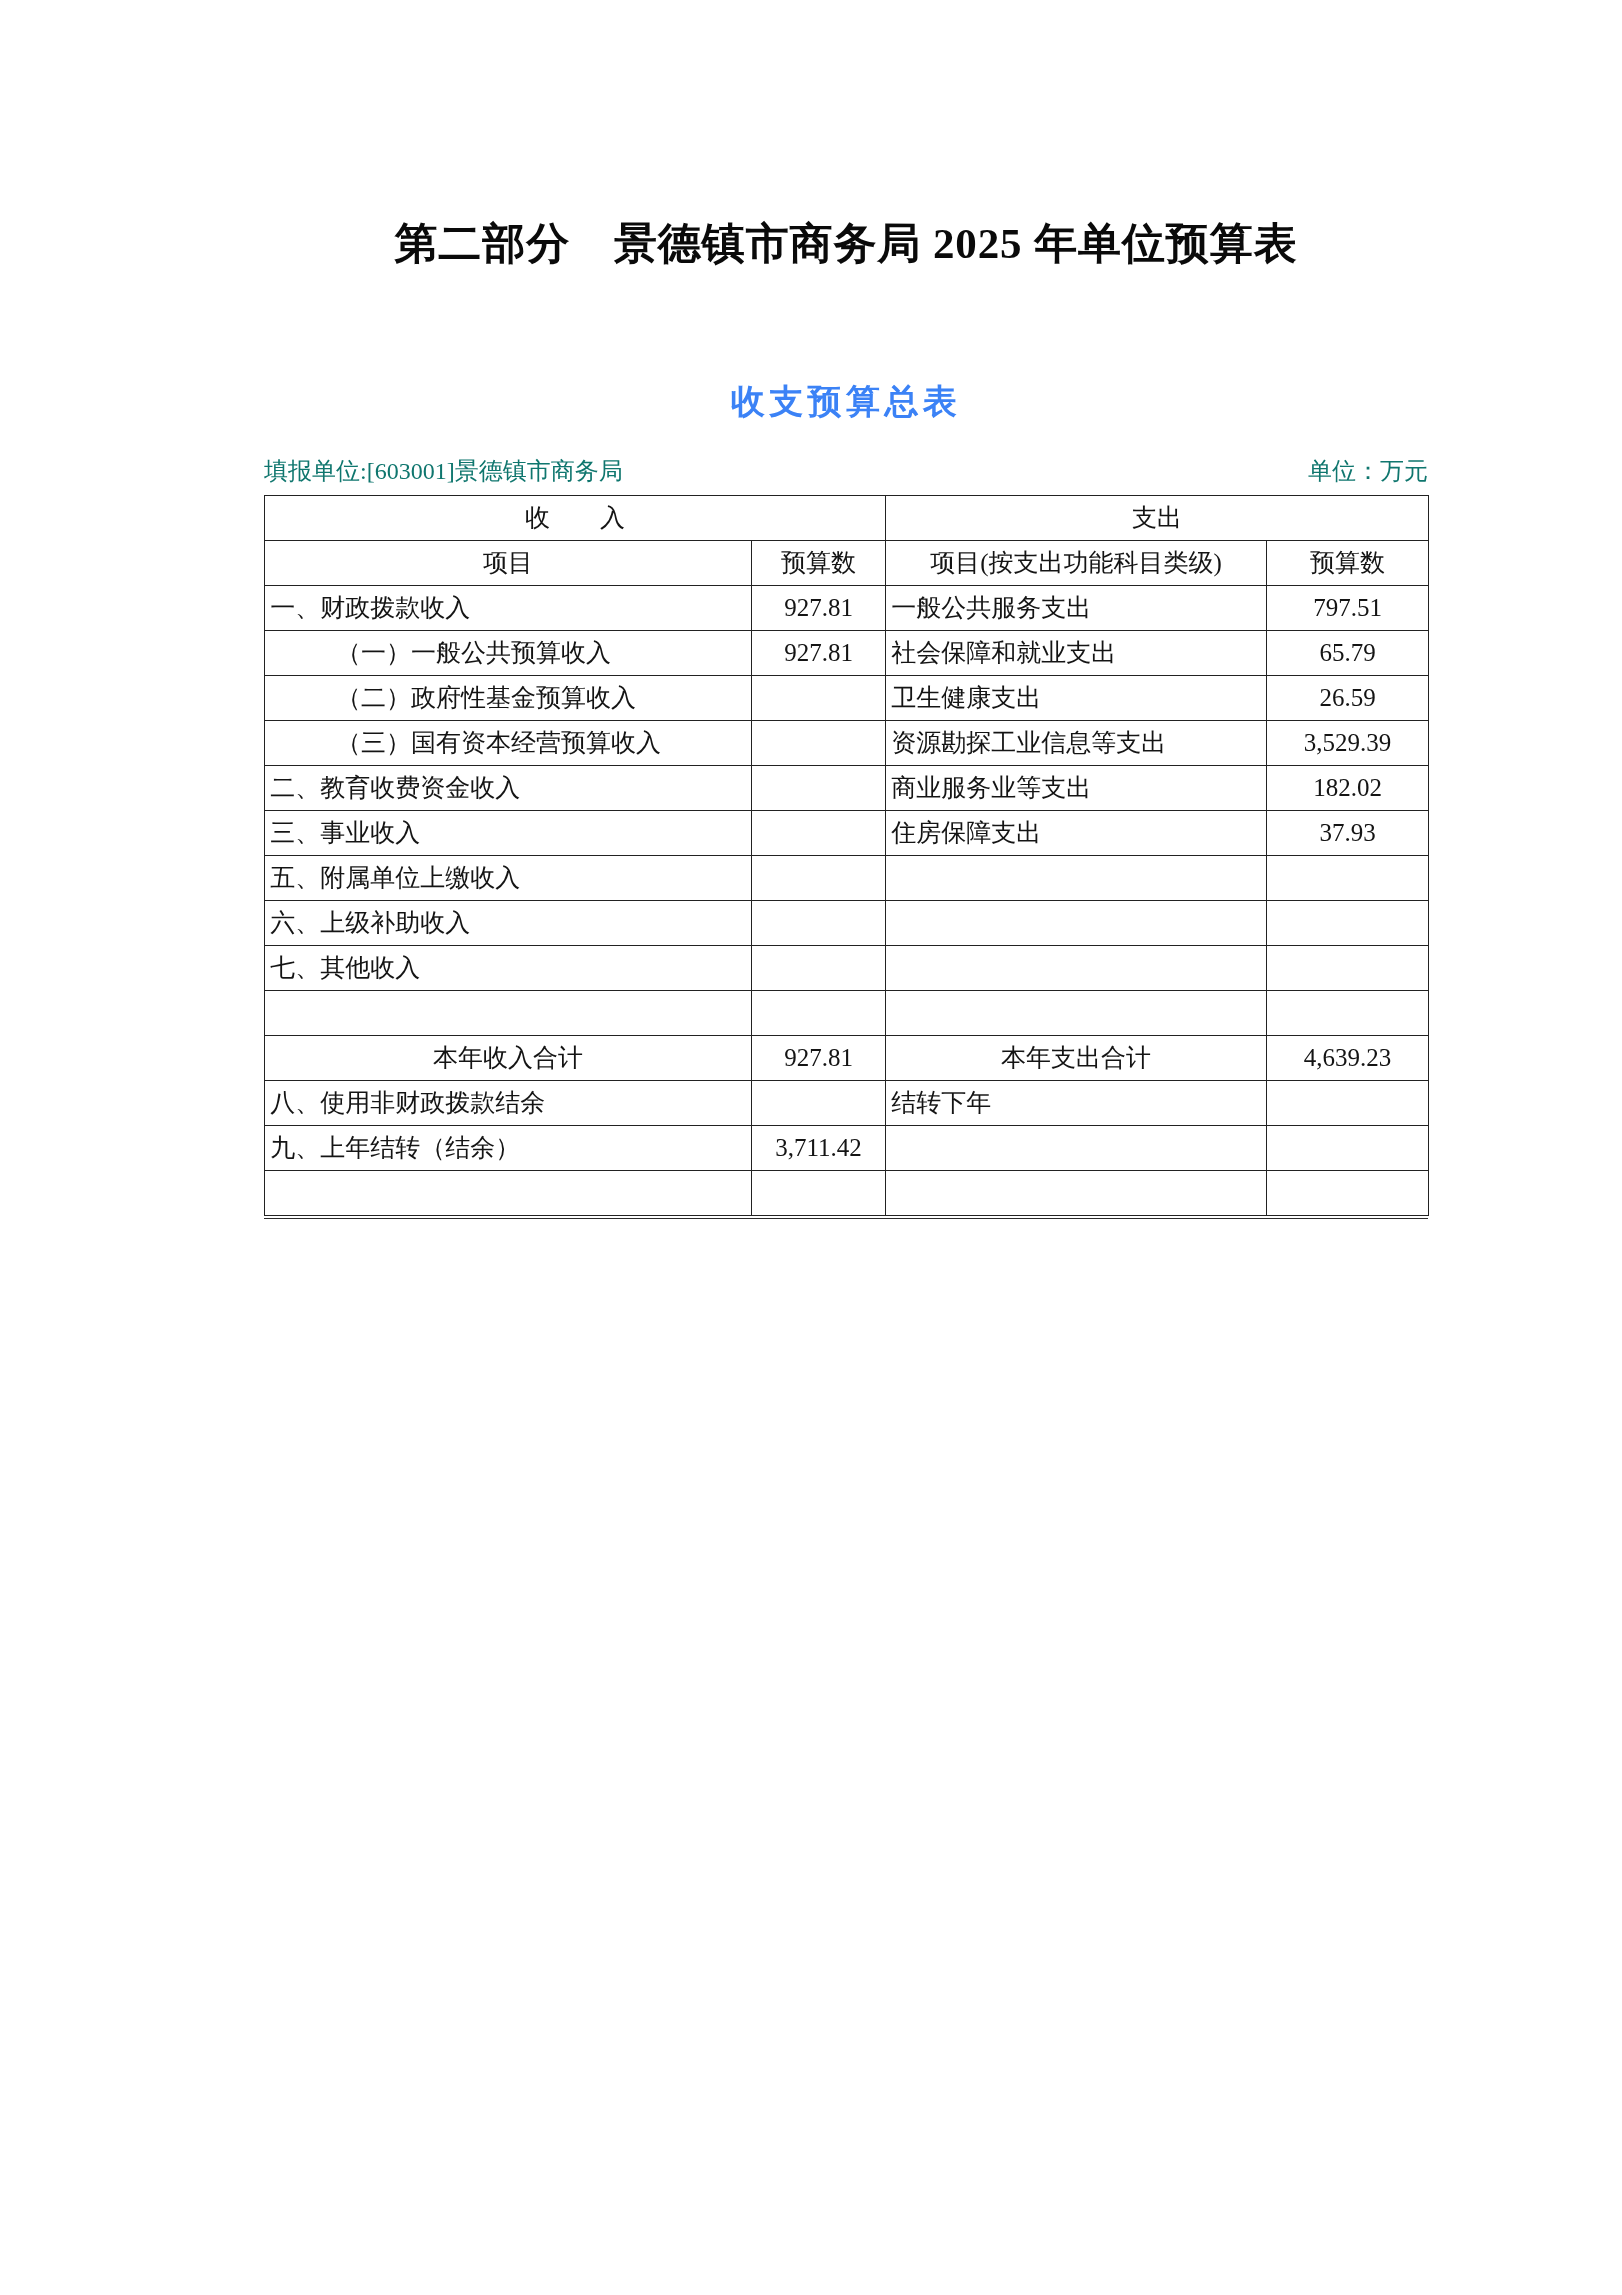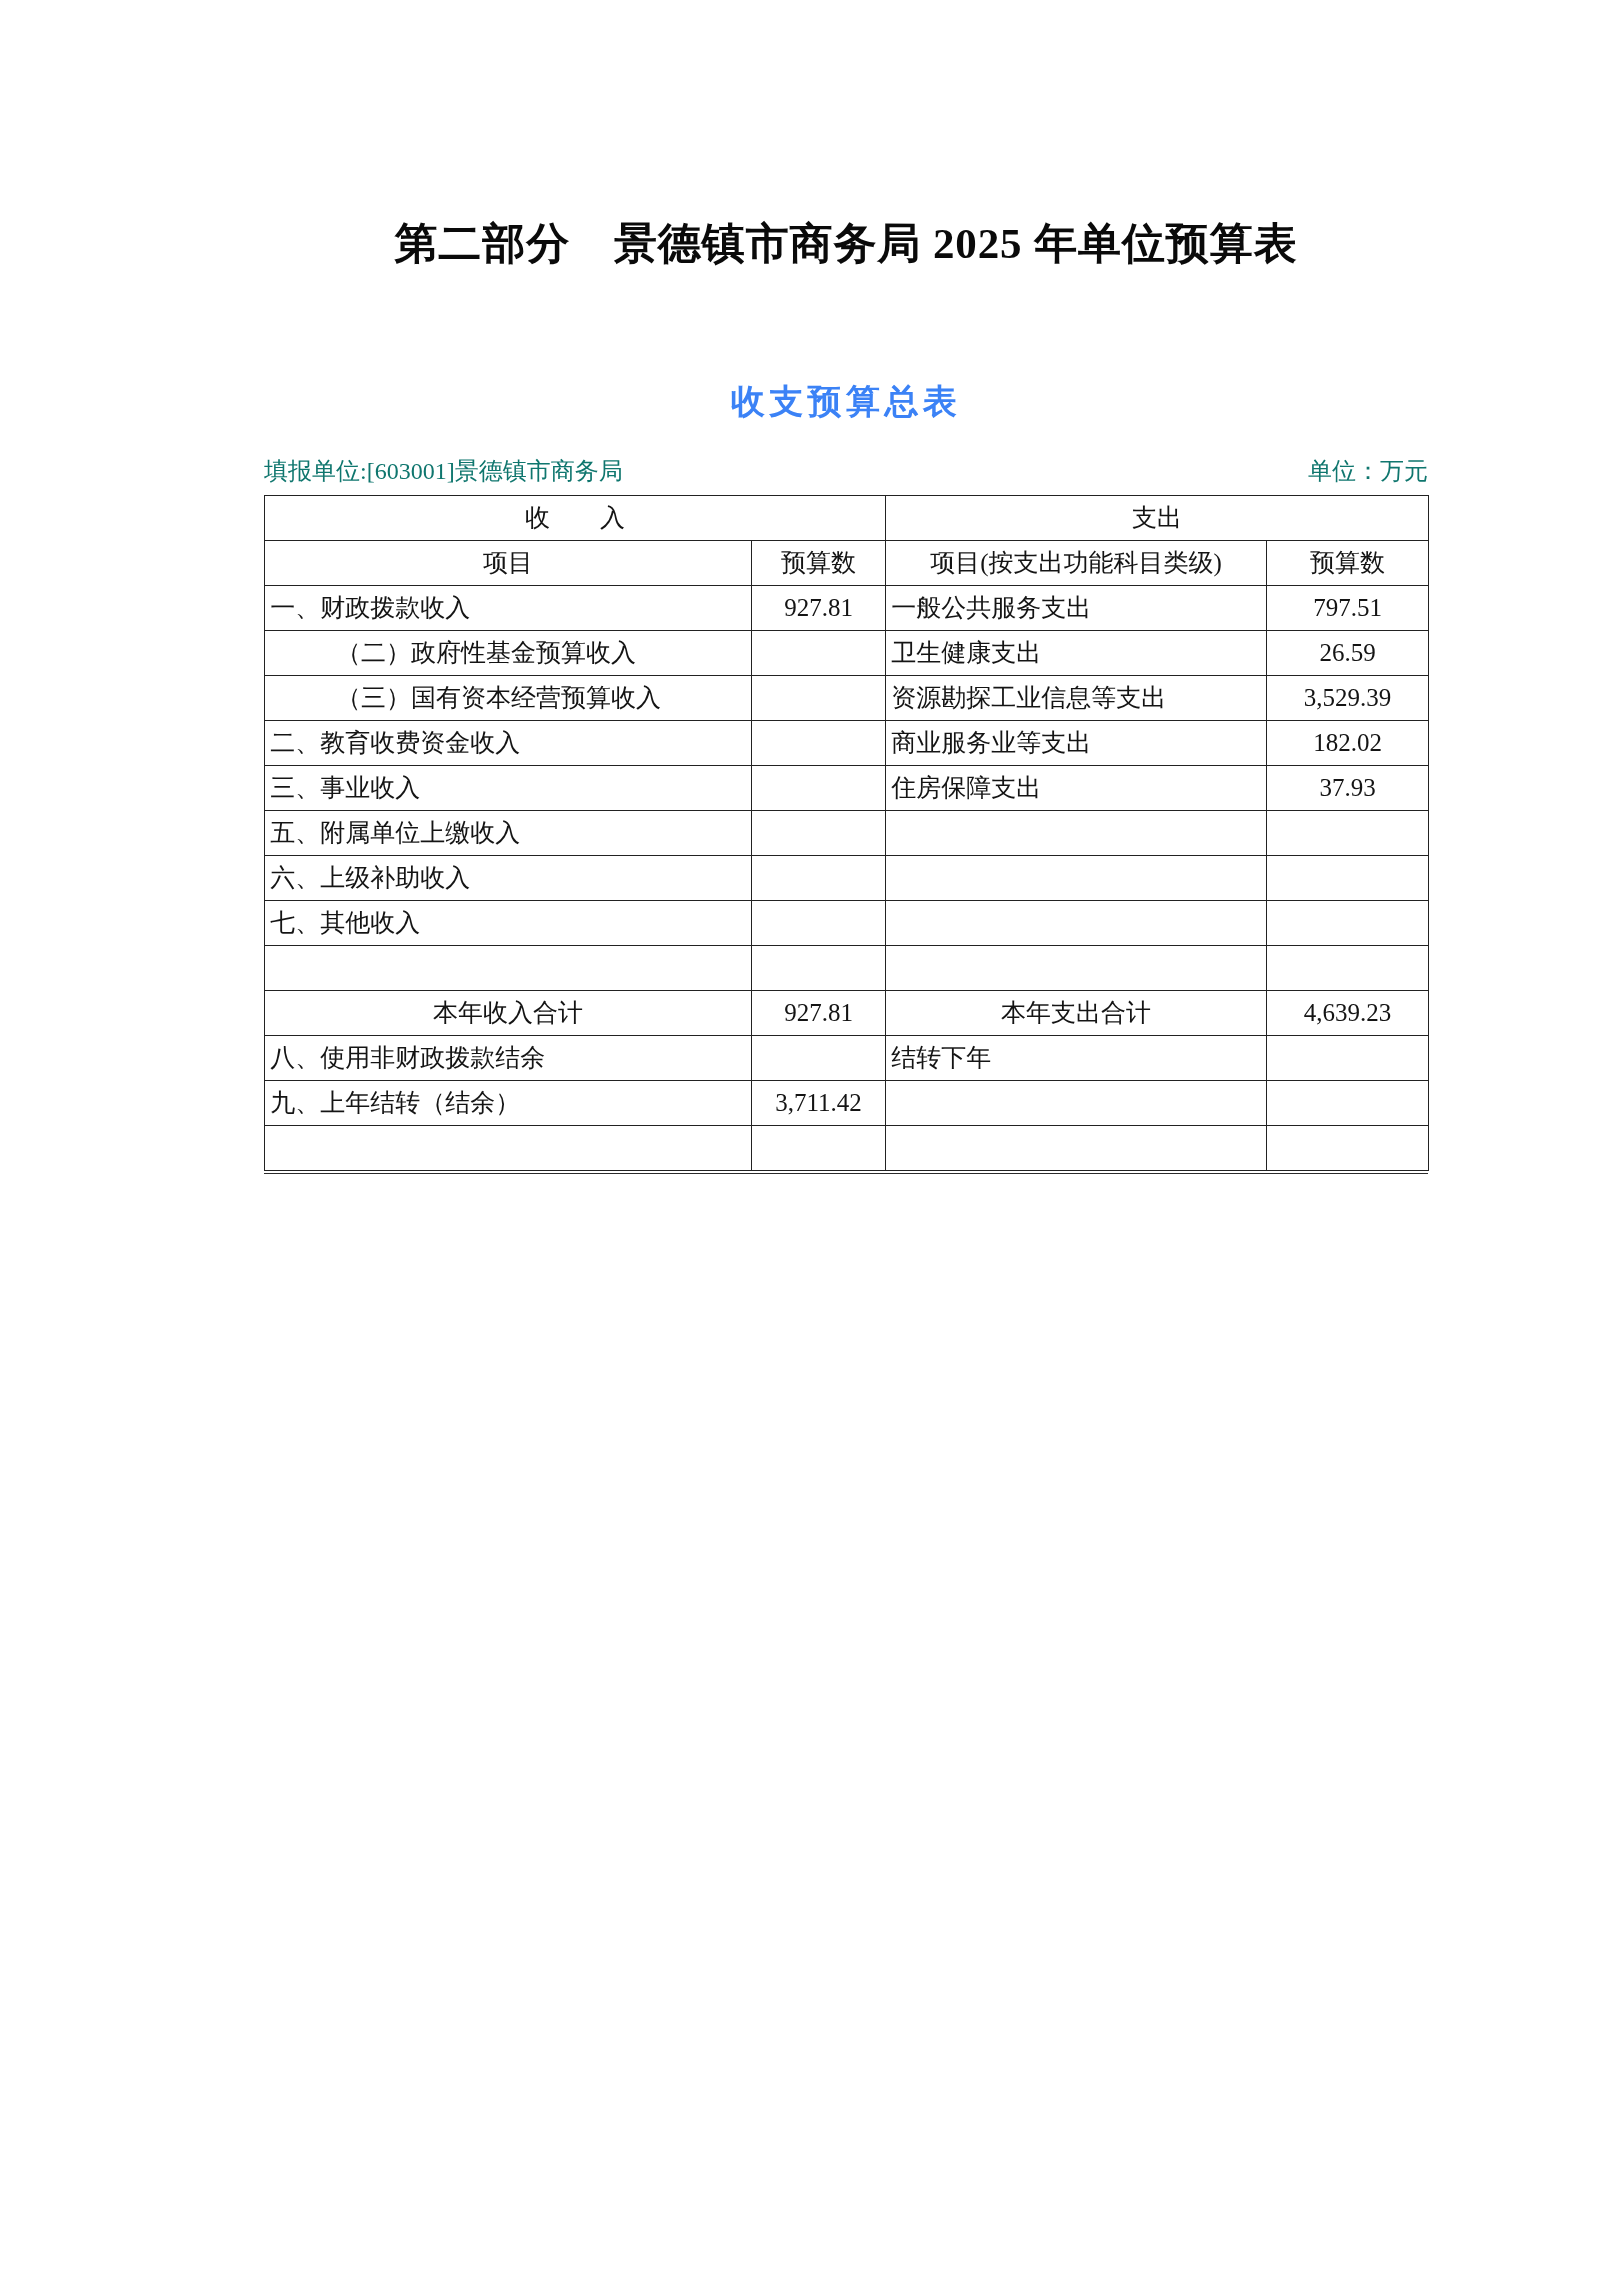--- a/index.html
+++ b/index.html
@@ -117,20 +117,26 @@
         </tr>
       </thead>
       <tbody>
           <tr>
     <td class="item left">一、财政拨款收入</td>
     <td class="num">927.81</td>
     <td class="item left">一般公共服务支出</td>
     <td class="num">797.51</td>
   </tr>
           <tr>
+    <td class="item indent">（一）一般公共预算收入</td>
+    <td class="num">927.81</td>
+    <td class="item left">社会保障和就业支出</td>
+    <td class="num">65.79</td>
+  </tr>
+          <tr>
     <td class="item indent">（二）政府性基金预算收入</td>
     <td class="num"></td>
     <td class="item left">卫生健康支出</td>
     <td class="num">26.59</td>
   </tr>
           <tr>
     <td class="item indent">（三）国有资本经营预算收入</td>
     <td class="num"></td>
     <td class="item left">资源勘探工业信息等支出</td>
     <td class="num">3,529.39</td>

